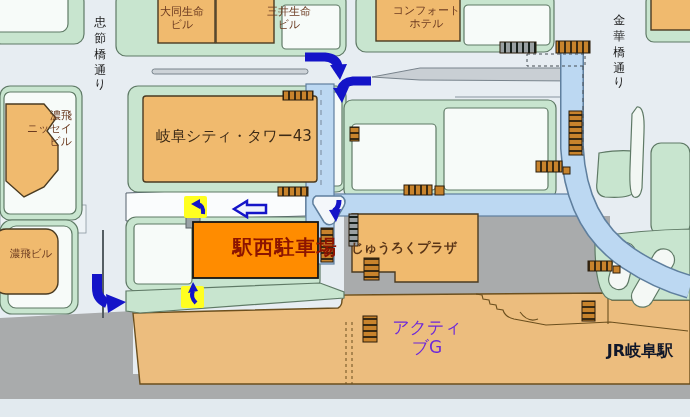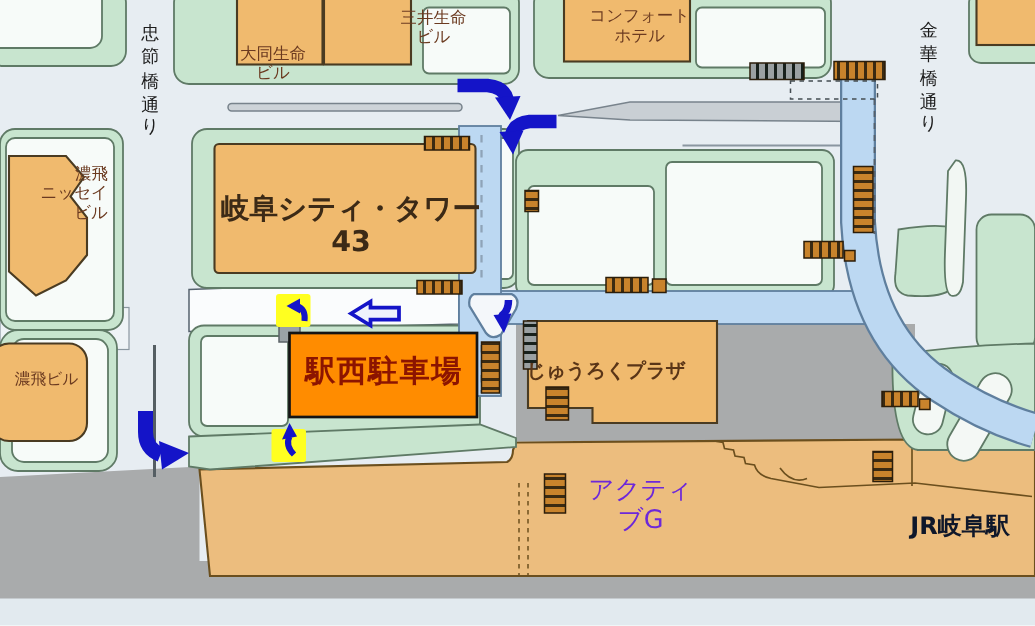--- a/index.html
+++ b/index.html
@@ -3,22 +3,22 @@
 <meta charset="utf-8">
 <style>
   html,body{margin:0;padding:0;background:#fff;}
   .map{position:relative;width:690px;height:417px;overflow:hidden;
        font-family:"DejaVu Sans","Liberation Sans",sans-serif;background:#e7edf2;}
   .map svg{position:absolute;left:0;top:0;}
   .lbl{position:absolute;white-space:pre-line;line-height:1.18;color:#6b3a20;
        font-size:11px;text-align:center;pointer-events:none;}
   .vstreet{writing-mode:vertical-rl;text-orientation:upright;letter-spacing:16px;
        color:#1c1c1c;font-size:12px;}
-  .tower{font-size:19px;font-weight:700;color:#3c2a16;}
-  .parkname{font-size:20px;font-weight:bold;color:#8c1400;letter-spacing:1px;}
+  .tower{font-size:15px;font-weight:400;color:#3c2a16;}
+  .parkname{font-size:20px;font-weight:bold;color:#8c1400;letter-spacing:1px;margin-left:29px;}
   .plaza{font-size:13px;font-weight:600;color:#5a3517;}
   .activeg{font-size:17px;font-weight:400;color:#6d28d9;}
   .jr{font-size:16px;font-weight:600;color:#0f172a;}
   .small{font-size:10.5px;}
 </style>
 </head>
 <body>
 
 <div class="map">
 <svg width="690" height="417" viewBox="0 0 690 417" aria-hidden="true">
@@ -158,21 +158,21 @@
       <polygon points="106,294 108,313 126,302" stroke="none"></polygon>
       <path d="M196,303 Q190,297 193,291" fill="none" stroke-width="4"></path>
       <polygon points="188,293 198,291 193,282" stroke="none"></polygon>
       <polygon points="234,209 247,201 247,205 266,205 266,213 247,213 247,217" fill="#eef2fc" stroke="#1414c8" stroke-width="2.5"></polygon>
     </g>
   </g>
 </svg>
 
   <div class="lbl vstreet" style="left:93px;top:6px;">忠節橋通り</div>
   <div class="lbl vstreet" style="left:612px;top:4px;">金華橋通り</div>
-  <div class="lbl" style="left:158px;top:6px;width:48px;margin-top:24px;">大同生命
+  <div class="lbl" style="left:158px;top:6px;width:48px;">大同生命
 ビル</div>
   <div class="lbl" style="left:217px;top:6px;width:56px;padding-left:44px;">三井生命
 ビル</div>
   <div class="lbl" style="left:377px;top:5px;width:99px;">コンフォート
 ホテル</div>
   <div class="lbl" style="left:6px;top:110px;width:66px;text-align:right;">濃飛
 ニッセイ
 ビル</div>
   <div class="lbl tower" style="left:146px;top:128px;width:176px;">岐阜シティ・タワー43</div>
   <div class="lbl small" style="left:4px;top:247px;width:54px;">濃飛ビル</div>

